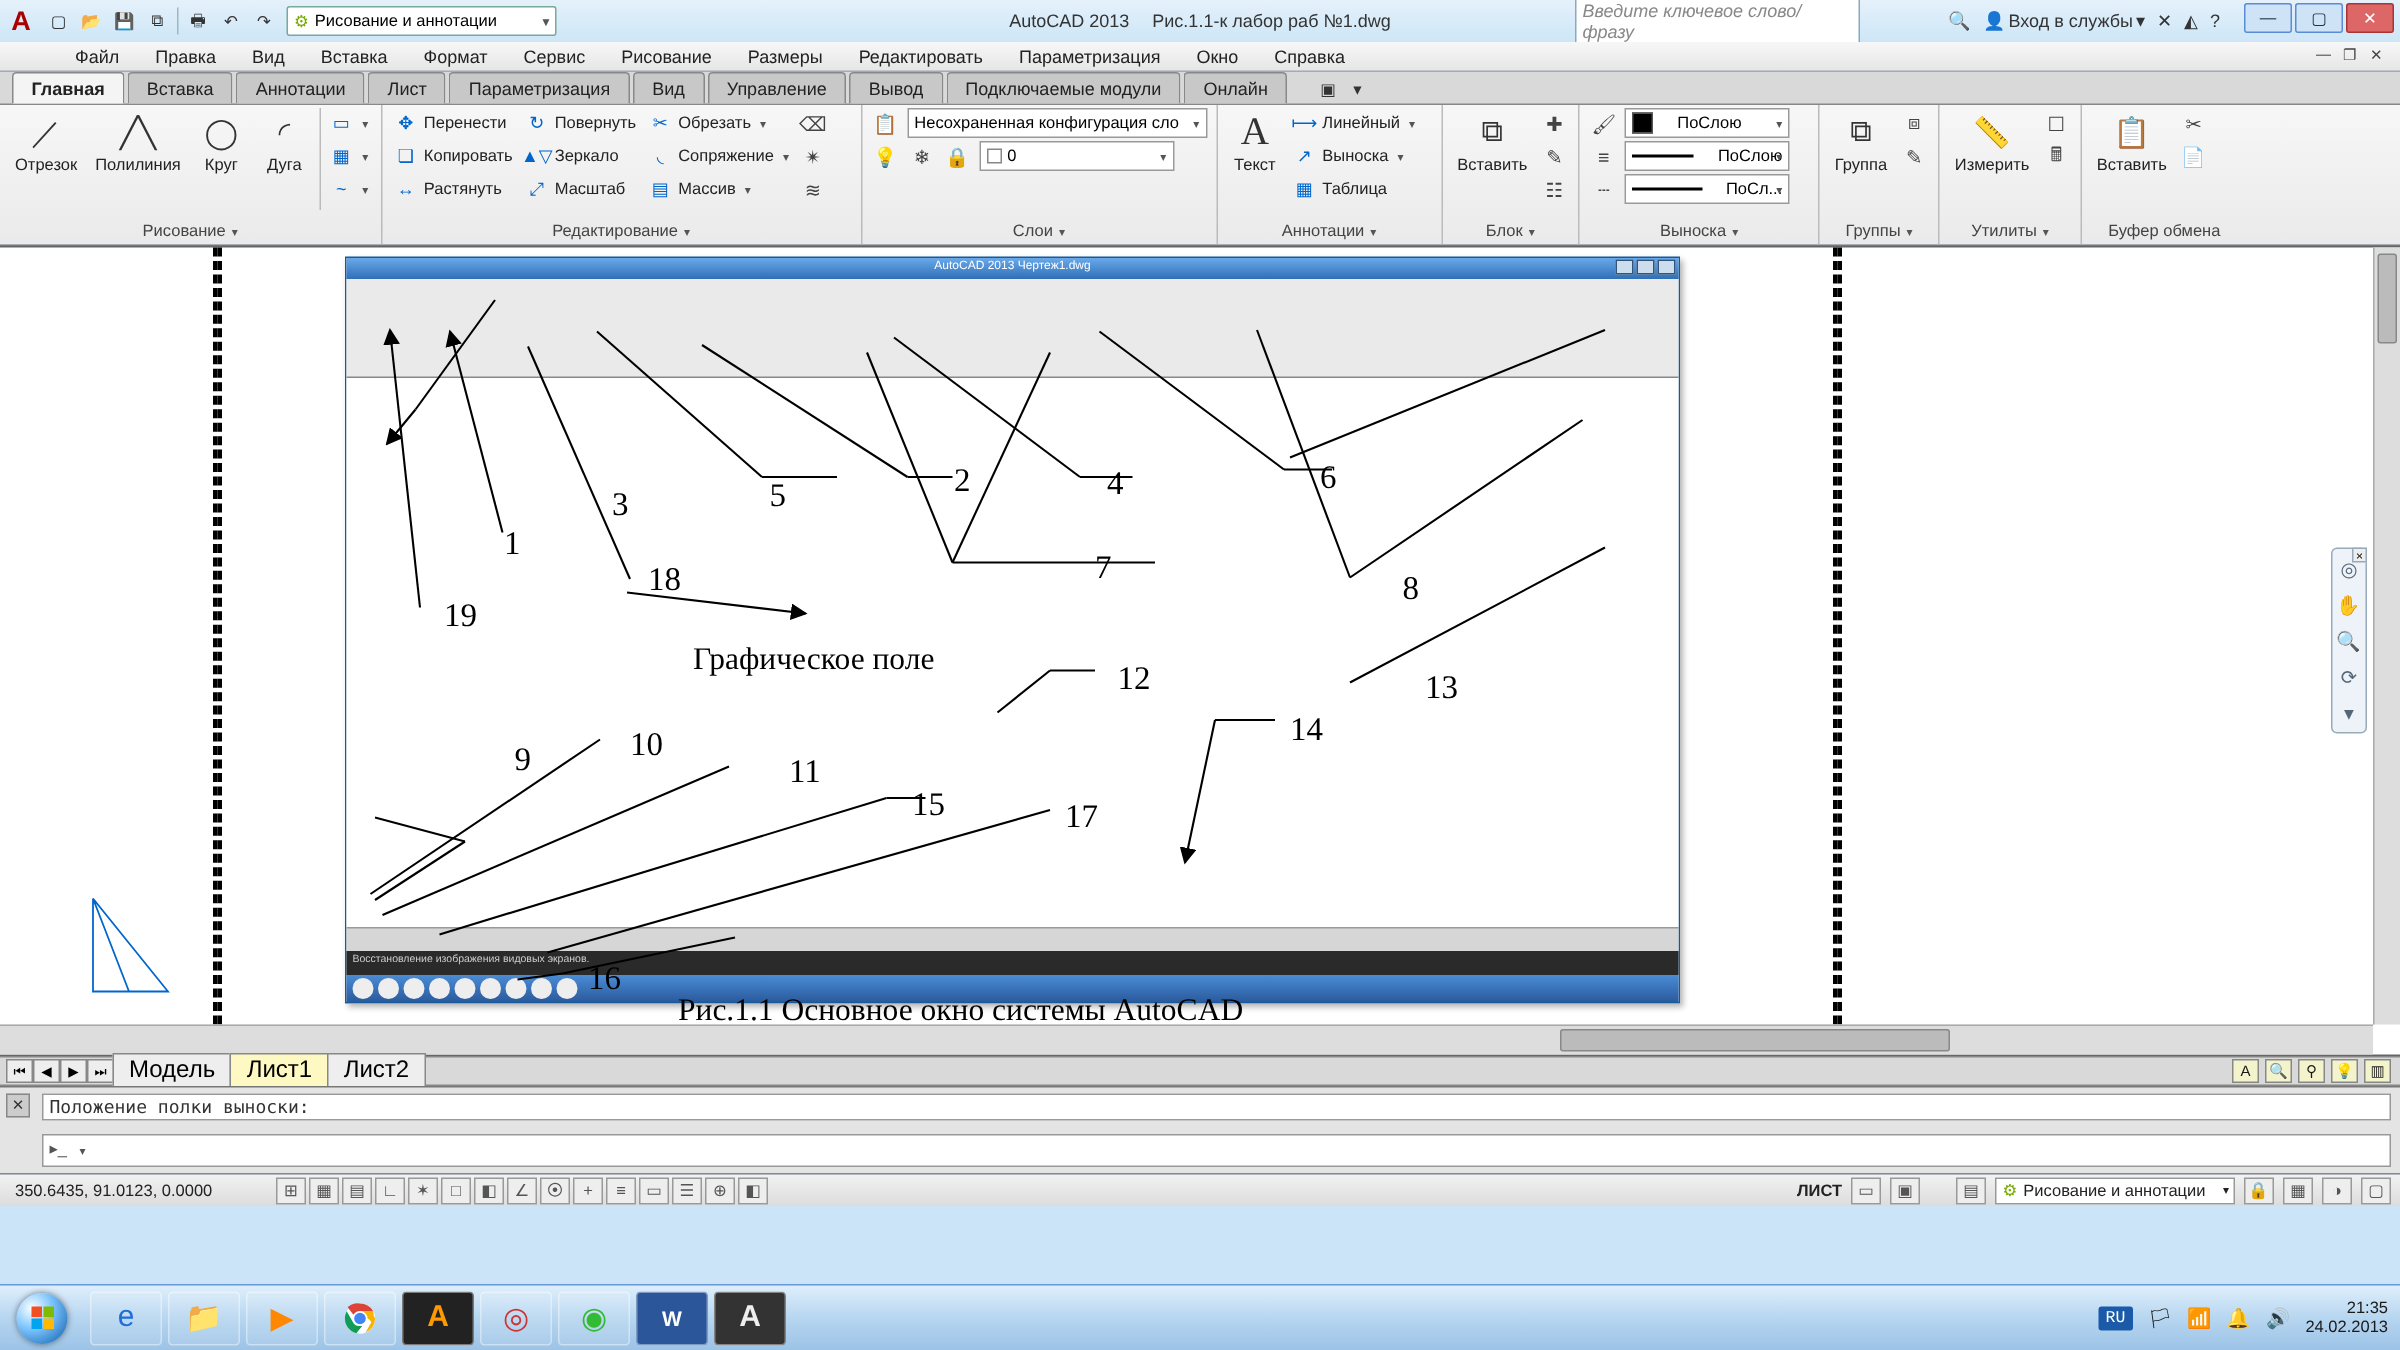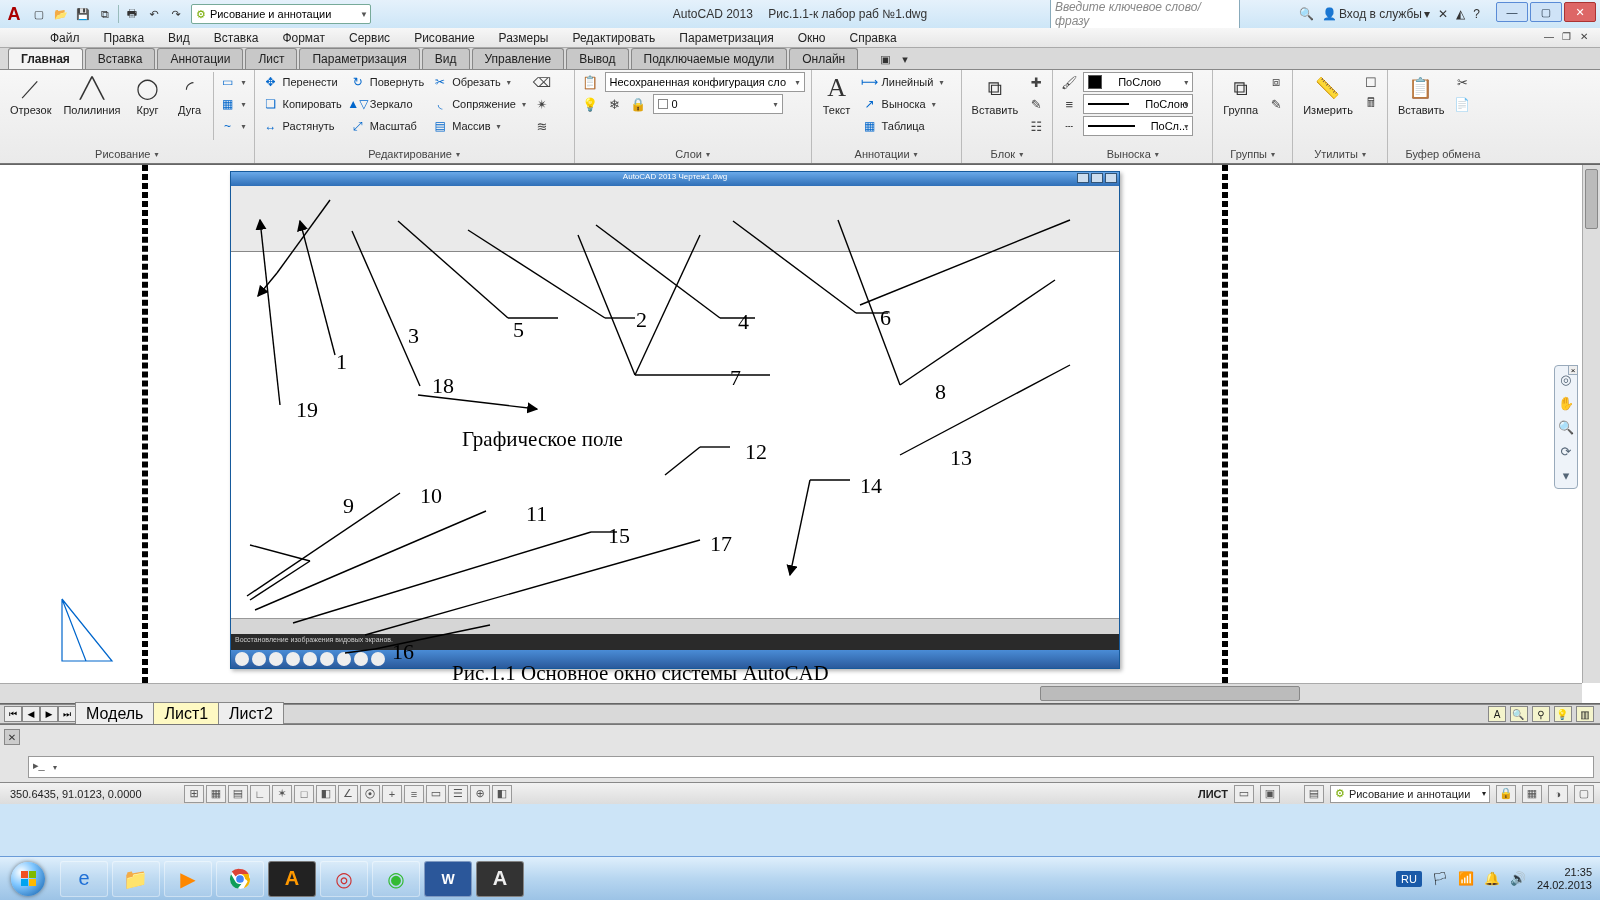--- a/index.html
+++ b/index.html
@@ -117,21 +117,21 @@
 
   
   .taskbar{position:absolute;bottom:0;left:0;right:0;height:44px;background:linear-gradient(#dfeffc,#b7d6f0 50%,#9cc3e6);border-top:1px solid #6a9bd8;display:flex;align-items:center;padding:0 6px;}
   .startbtn{width:44px;height:36px;border-radius:50%;display:flex;align-items:center;justify-content:center;}
   .startbtn .orb{width:34px;height:34px;border-radius:50%;background:radial-gradient(circle at 30% 30%,#fff,#7fc6ff 40%,#0a5aa8);display:flex;align-items:center;justify-content:center;box-shadow:0 0 4px rgba(0,0,0,.5);}
   .start-flag{display:grid;grid-template-columns:7px 7px;grid-template-rows:7px 7px;gap:1px;}
   .start-flag div{width:7px;height:7px;}
   .task-icons{display:flex;gap:4px;margin-left:10px;}
   .task-ic{width:48px;height:36px;border:1px solid rgba(255,255,255,.4);border-radius:3px;display:flex;align-items:center;justify-content:center;font-size:20px;background:rgba(255,255,255,.1);}
   .tray{position:absolute;right:8px;display:flex;align-items:center;gap:10px;color:#1a1a1a;font-size:11px;}
-  .tray .lang{background:#1a5aa8;color:#fff;padding:2px 5px;border-radius:2px;font-size:11px;}
+  .tray .lang{background:#1a5aa8;color:#fff;padding:2px 5px;border-radius:2px;font-size:11px;font-family:Liberation Mono, monospace;}
   .tray .clock{text-align:right;line-height:13px;}
   .tray .ic{font-size:13px;}
 
   .vline{width:1px;background:#bbb;height:68px;}
 </style>
 </head>
 <body>
 
 <div class="titlebar">
   <div class="app-logo">A</div>
@@ -600,20 +600,21 @@
     <div class="ic">A</div>
     <div class="ic">🔍</div>
     <div class="ic">⚲</div>
     <div class="ic">💡</div>
     <div class="ic">▥</div>
   </div>
 </div>
 
 <div class="cmdwrap">
   <div class="cmd-close">✕</div>
+  <div class="cmd-hist">Положение полки выноски:</div>
   <div class="cmd-line">
     <span class="ic">▸_</span>
     <span class="dd">▾</span>
   </div>
 </div>
 
 <div class="statusbar">
   <div class="coords">350.6435, 91.0123, 0.0000</div>
   <div class="toggles">
     <div class="tg">⊞</div>

